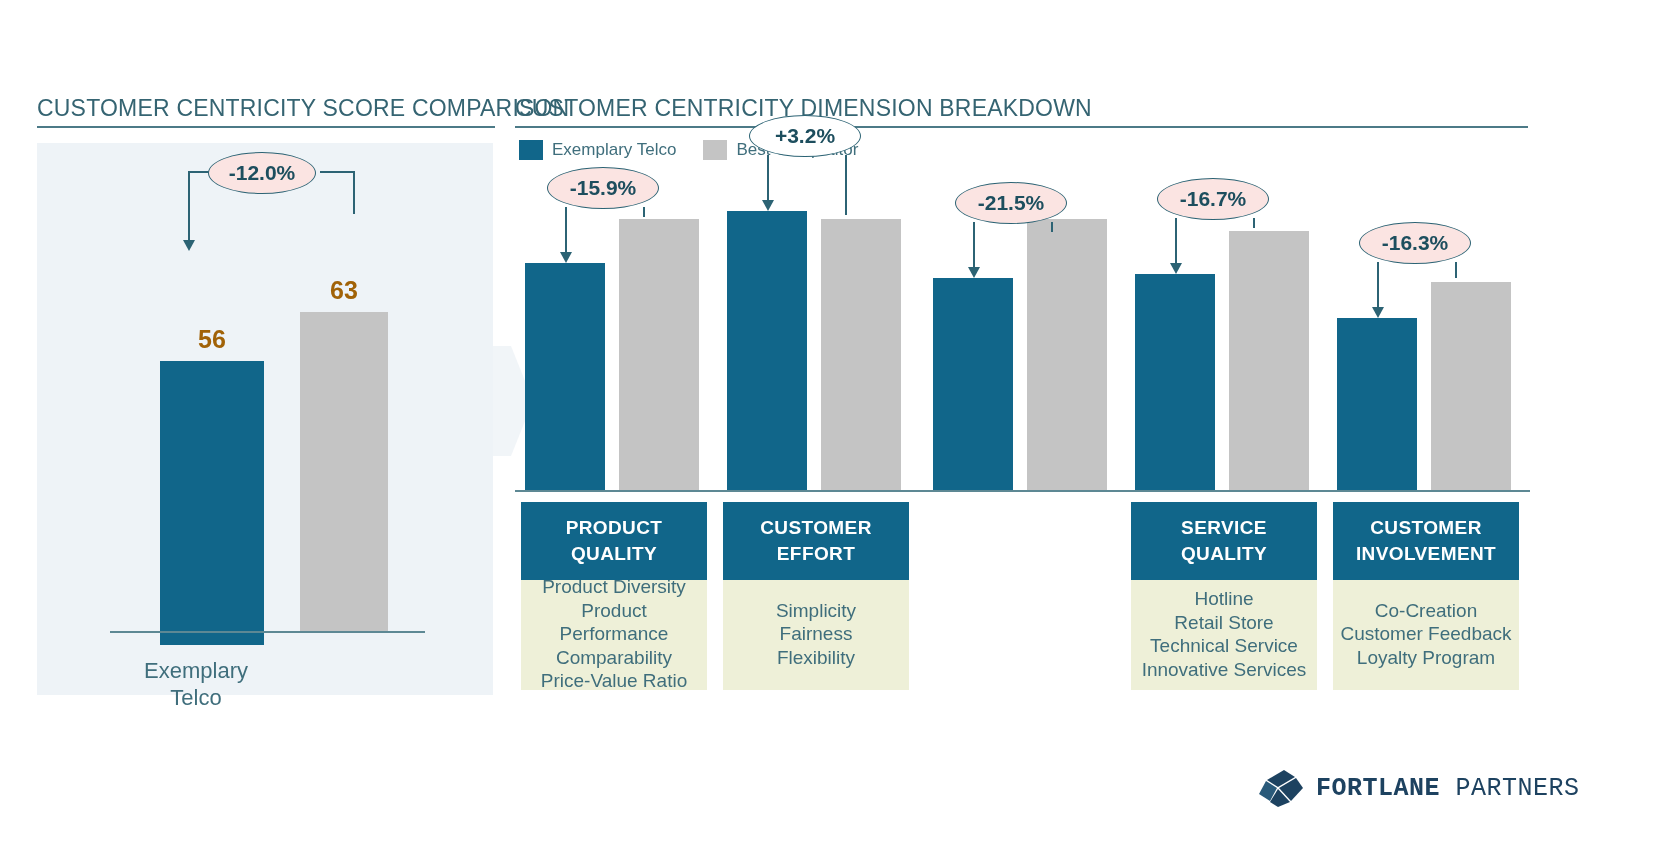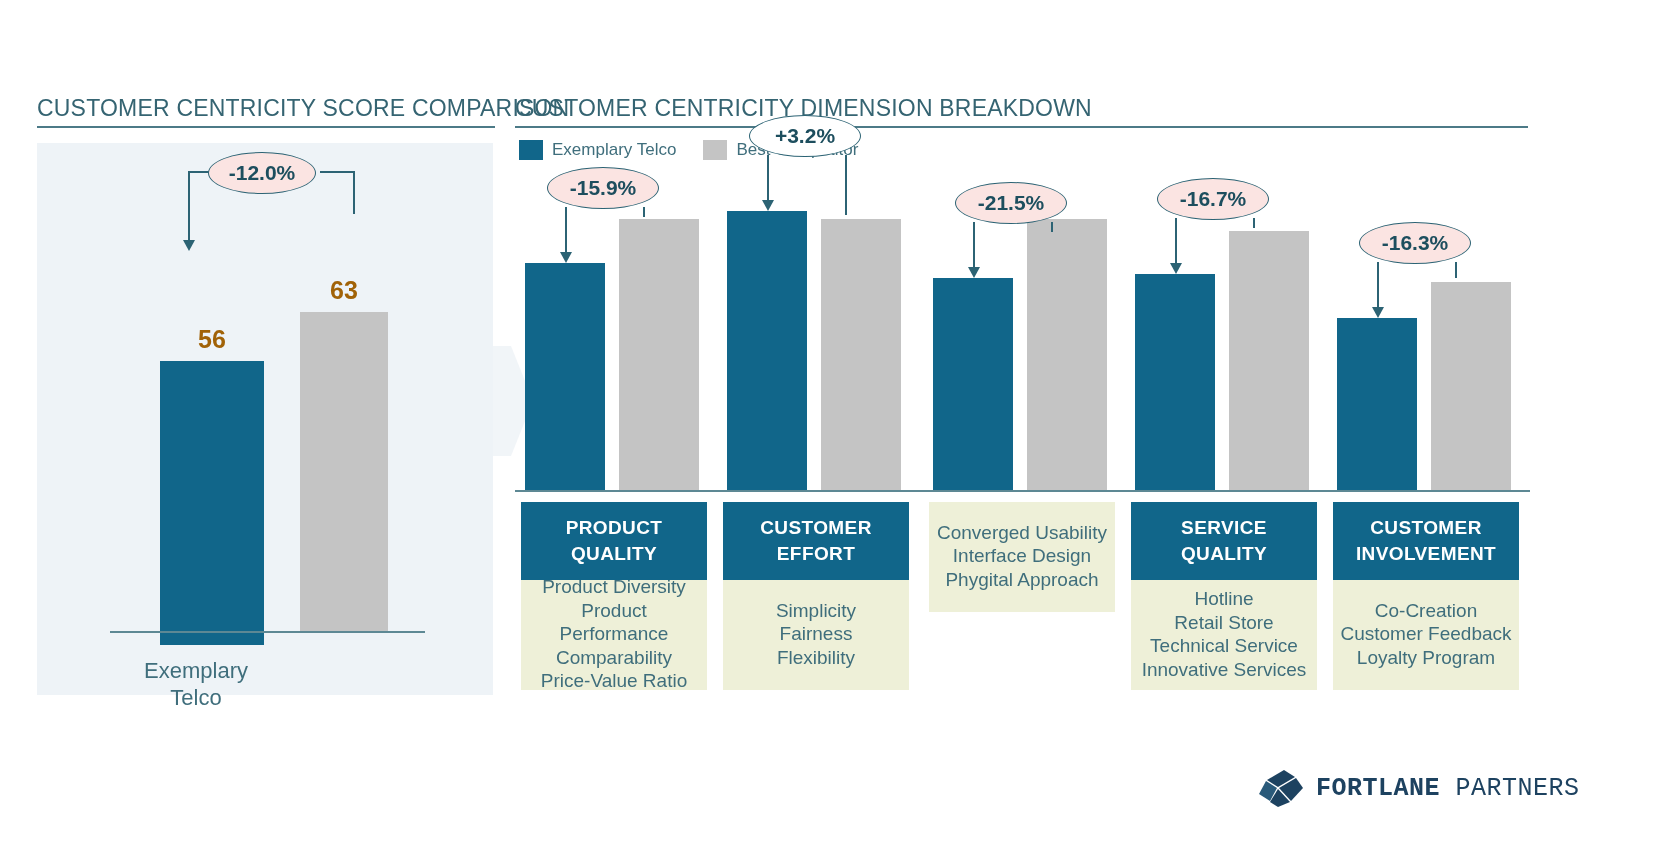--- a/index.html
+++ b/index.html
@@ -229,25 +229,20 @@
           <div>CUSTOMER</div>
           <div>EFFORT</div>
         </div>
         <div class="dim-body">
           <div>Simplicity</div>
           <div>Fairness</div>
           <div>Flexibility</div>
         </div>
       </div>
       <div class="dim" style="left: 929px; width: 186px;">
-        <div class="dim-body">
-          <div>Converged Usability</div>
-          <div>Interface Design</div>
-          <div>Phygital Approach</div>
-        </div>
       </div>
       <div class="dim" style="left: 1131px; width: 186px;">
         <div class="dim-head">
           <div>SERVICE</div>
           <div>QUALITY</div>
         </div>
         <div class="dim-body">
           <div>Hotline</div>
           <div>Retail Store</div>
           <div>Technical Service</div>

